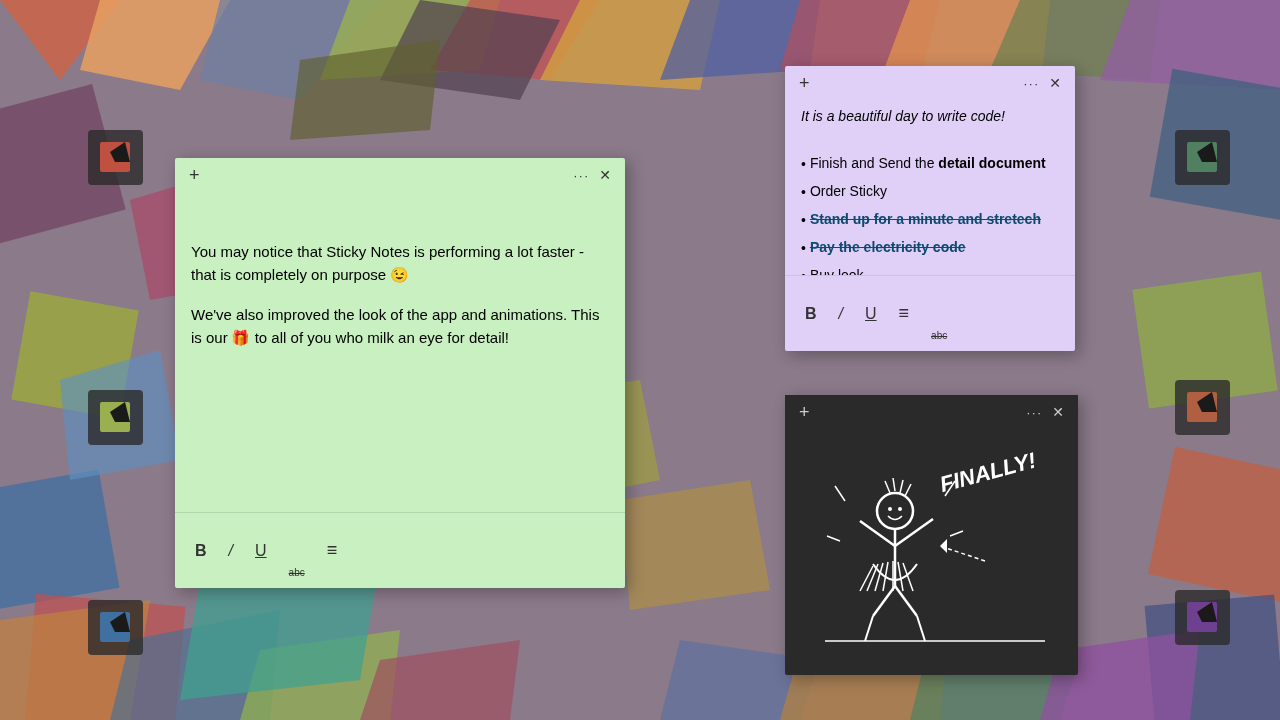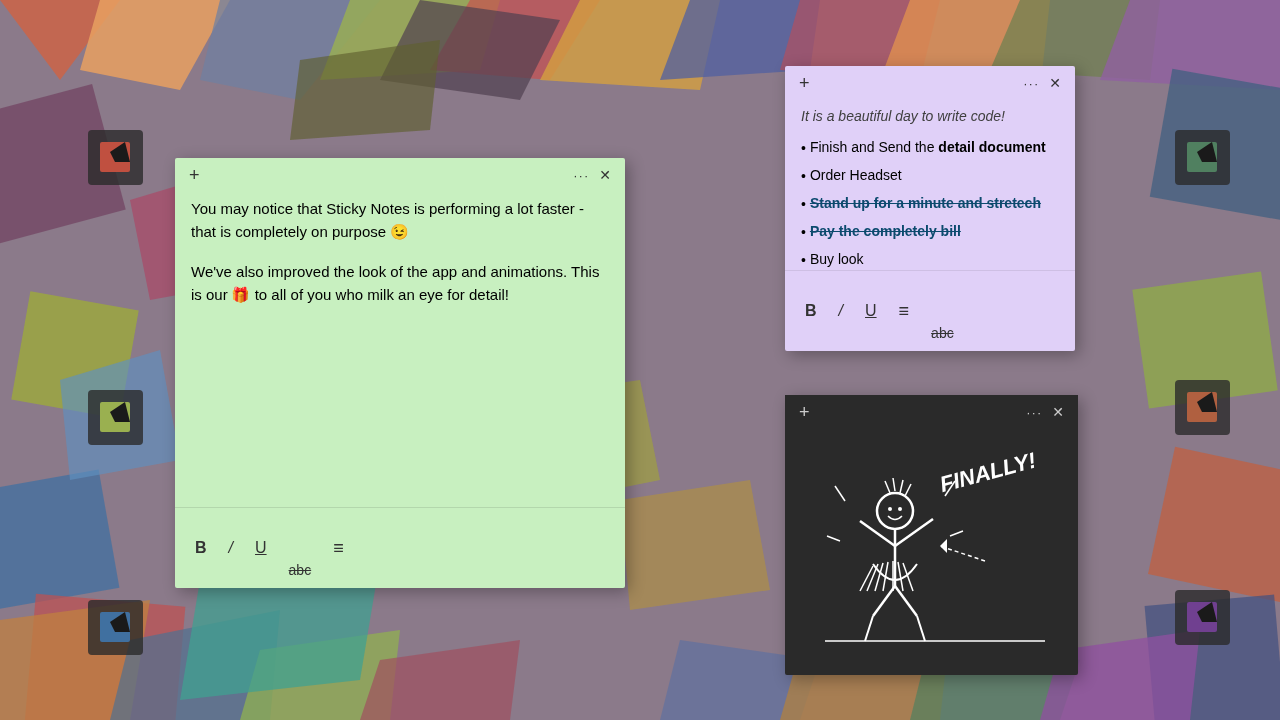--- a/index.html
+++ b/index.html
@@ -99,21 +99,21 @@
       cursor: pointer;
       padding: 4px 8px;
       font-size: 14px;
       border-radius: 3px;
       color: #333;
     }
 
     .toolbar-btn.bold { font-weight: bold; font-size: 16px; }
     .toolbar-btn.italic { font-style: italic; font-size: 16px; }
     .toolbar-btn.underline { text-decoration: underline; font-size: 16px; }
-    .toolbar-btn.strikethrough { text-decoration: line-through; font-size: 14px; margin-top: 44px; }
+    .toolbar-btn.strikethrough { text-decoration: line-through; font-size: 10px; margin-top: 44px; }
 
     
     .note-green {
       background: #c8f0c0;
       left: 175px;
       top: 158px;
       width: 450px;
       height: 430px;
     }
 
@@ -180,23 +180,23 @@
     }
 
     .sketch-svg {
       width: 100%;
       height: 100%;
     }
 
     
     .note-italic-header {
       font-style: italic;
-      margin-bottom: 10px;
+      margin-bottom: 26px;
       font-size: 14px;
-      color: #404040;
+      color: #000000;
     }
 
     
     .note-header-right {
       display: flex;
       align-items: center;
       gap: 2px;
     }
   </style>
 </head>
@@ -277,21 +277,21 @@
   <div class="note-header">
     <div class="note-header-left">
       <button class="note-add-btn">+</button>
     </div>
     <div class="note-header-right">
       <button class="note-menu-btn">···</button>
       <button class="note-close-btn">✕</button>
     </div>
   </div>
   <div class="note-body">
-    <p style="margin-bottom: 18px;">You may notice that Sticky Notes is performing a lot faster - that is completely on purpose 😉</p>
+    <p style="margin-bottom: 18px; margin-top: 43px;">You may notice that Sticky Notes is performing a lot faster - that is completely on purpose 😉</p>
     <p>We've also improved the look of the app and animations. This is our 🎁 to all of you who milk an eye for detail!</p>
   </div>
   <div class="note-toolbar">
     <button class="toolbar-btn bold">B</button>
     <button class="toolbar-btn italic">/</button>
     <button class="toolbar-btn underline">U</button>
     <button class="toolbar-btn strikethrough">abc</button>
     <button class="toolbar-btn" style="font-size:18px;">≡</button>
   </div>
 </div>
@@ -307,29 +307,29 @@
     </div>
   </div>
   <div class="note-body">
     <p class="note-italic-header">It is a beautiful day to write code!</p>
     <div class="bullet-item">
       <span class="bullet-dot">• </span>
       <span>Finish and Send the <strong>detail document</strong></span>
     </div>
     <div class="bullet-item">
       <span class="bullet-dot">• </span>
-      <span>Order Headset</span>
+      <span>Order Sticky</span>
     </div>
     <div class="bullet-item">
       <span class="bullet-dot">• </span>
       <span class="strikethrough-text">Stand up for a minute and stretech</span>
     </div>
     <div class="bullet-item">
       <span class="bullet-dot">• </span>
-      <span class="strikethrough-text">Pay the completely bill</span>
+      <span class="strikethrough-text">Pay the electricity code</span>
     </div>
     <div class="bullet-item">
       <span class="bullet-dot">• </span>
       <span>Buy look</span>
     </div>
   </div>
   <div class="note-toolbar">
     <button class="toolbar-btn bold">B</button>
     <button class="toolbar-btn italic">/</button>
     <button class="toolbar-btn underline">U</button>

